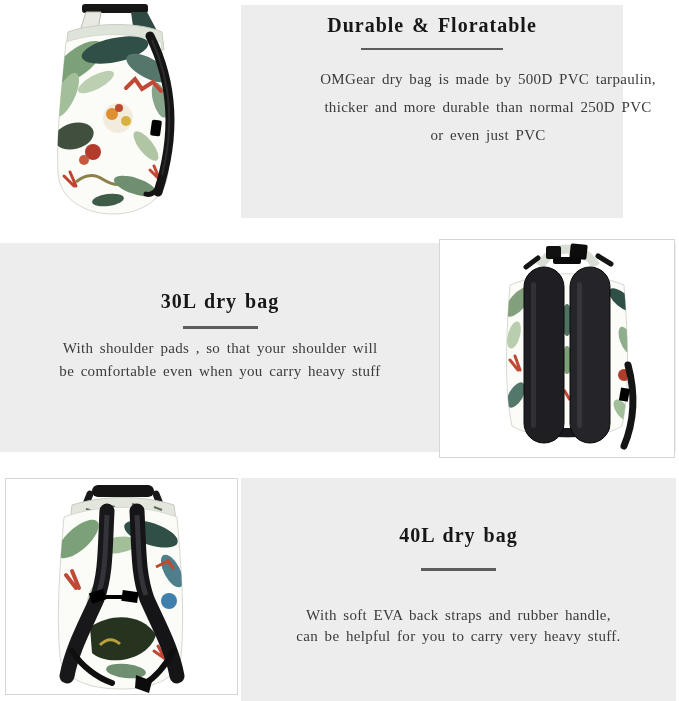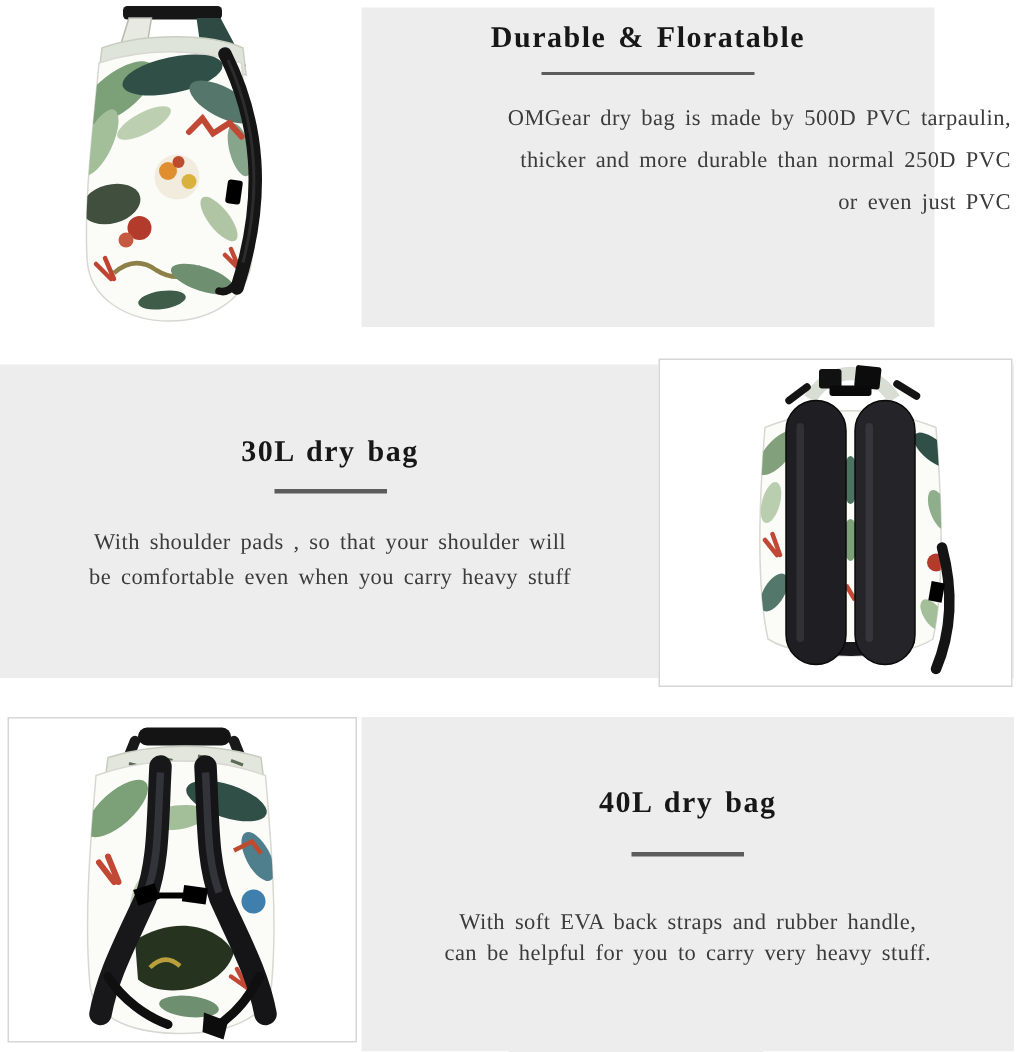--- a/index.html
+++ b/index.html
@@ -42,24 +42,24 @@
 
   .divider{background:var(--divider);margin:10px auto 0;}
   .divider.wide{width:142px;height:2px;}
   .divider.narrow{width:75px;height:3px;margin-top:12px;}
   #panel-40 .divider.narrow{margin-top:20px;}
 
   .body-text{
     margin:0;font-size:15px;color:var(--body-color);
     letter-spacing:0.3px;word-spacing:2.5px;white-space:pre-line;
   }
-  .para-left{text-align:right;margin-left:61px;width:372px;line-height:28px;}
+  .para-left{text-align:center;margin-left:61px;width:372px;line-height:28px;}
   #para-durable-1{margin-top:15px;}
   #para-durable-2{margin-top:12px;}
-  #para-30{margin-top:22px;line-height:23px;}
+  #para-30{margin-top:8px;line-height:23px;}
   #para-40{margin-top:34px;line-height:21px;}
 </style>
 </head>
 <body>
 
 <div class="page">
 
   <div class="photo" id="photo-front">
     <svg width="241" height="219" viewBox="0 0 241 219">
       <defs>

